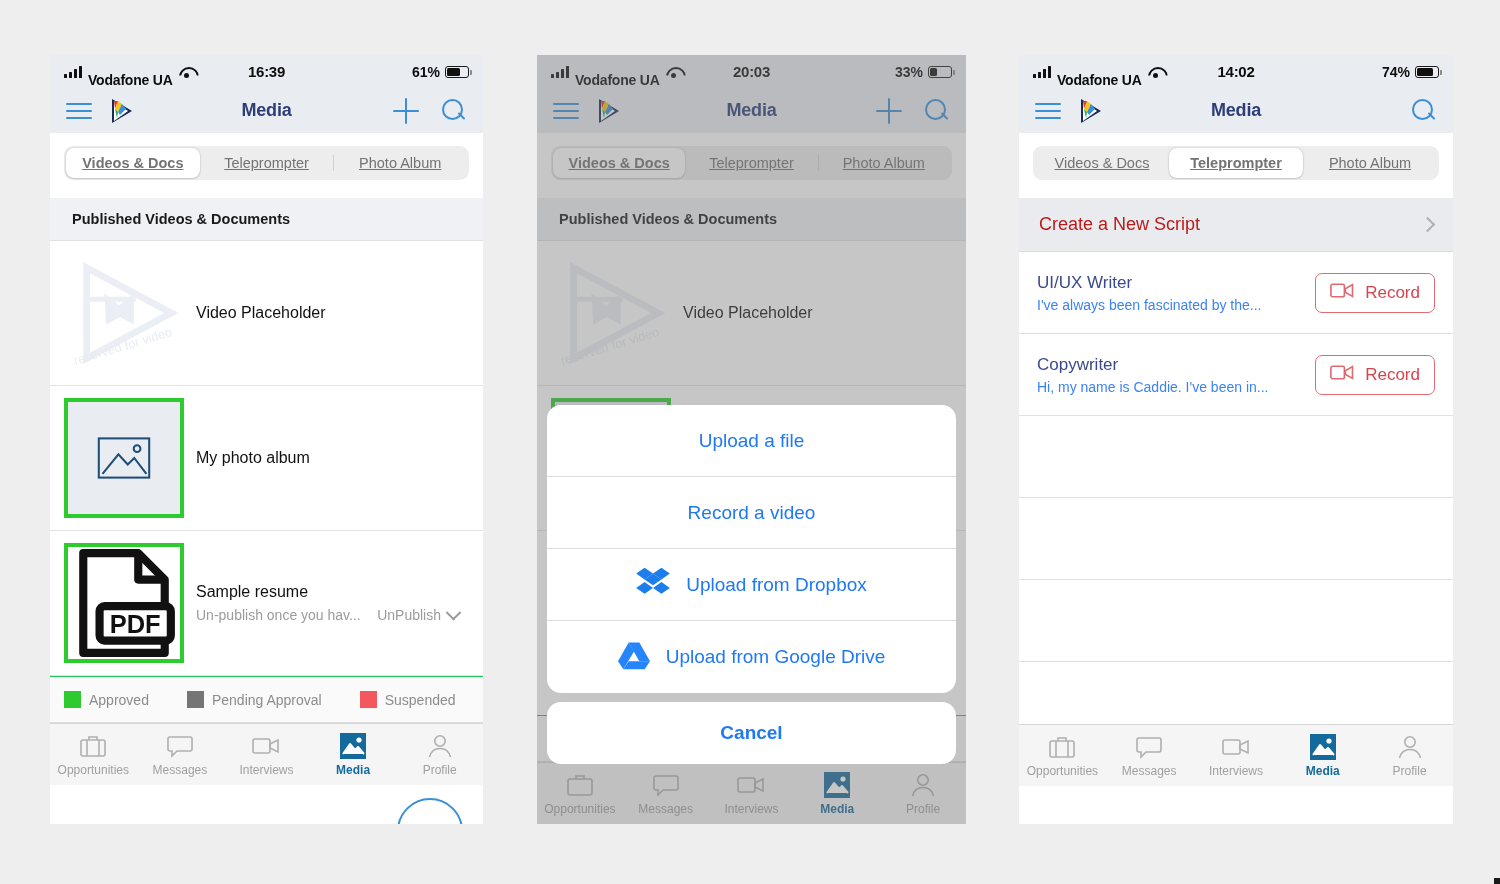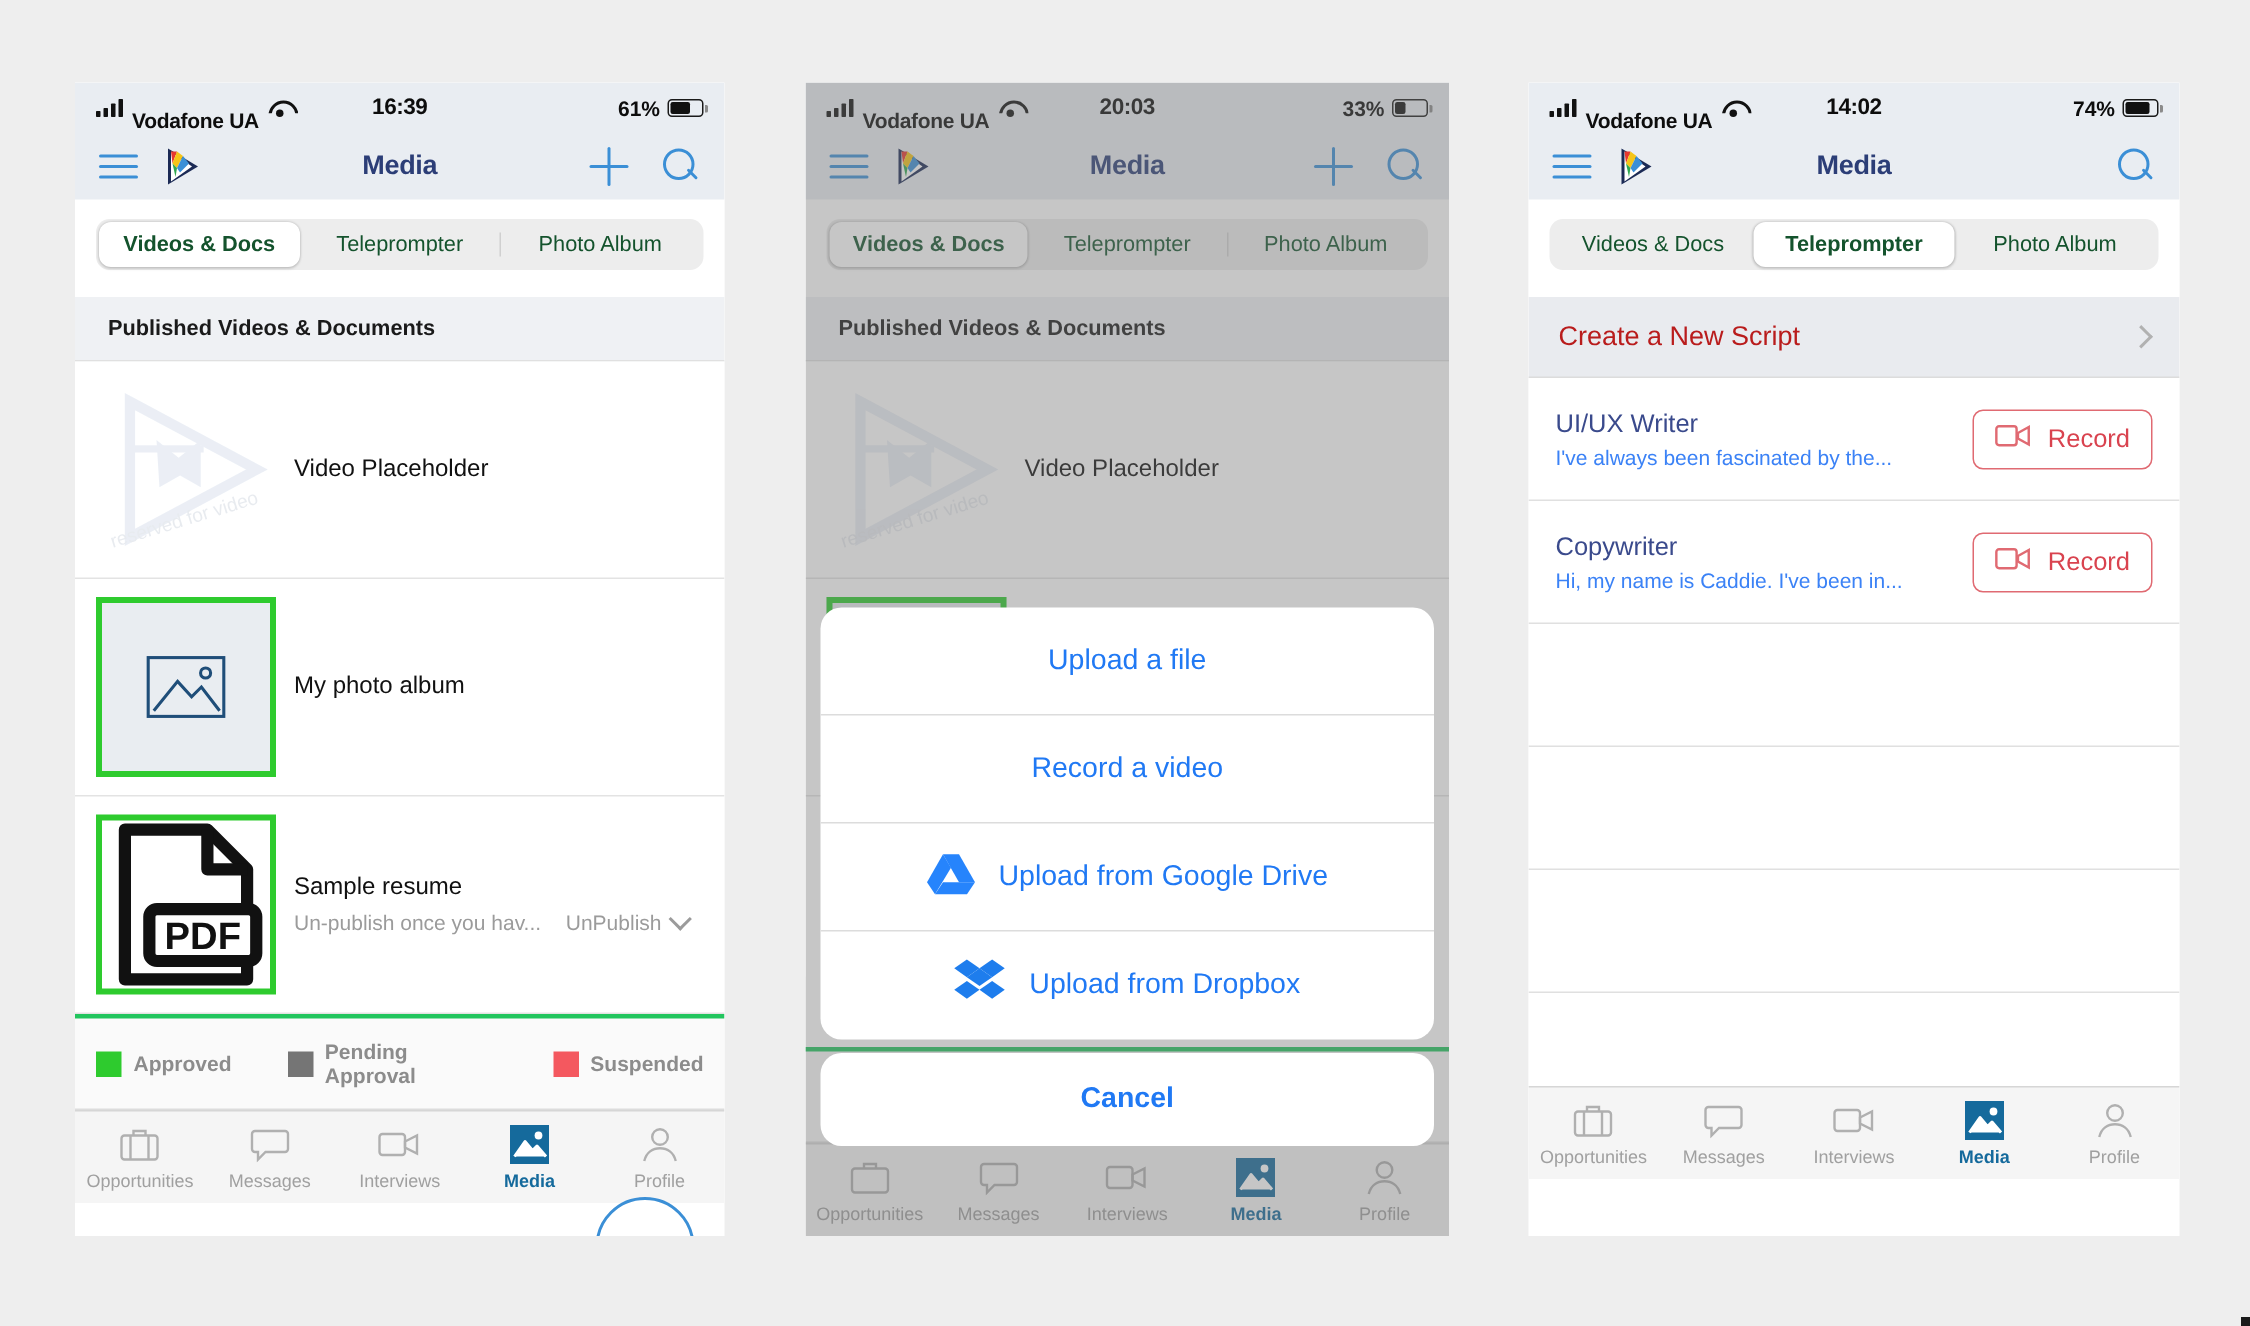--- a/index.html
+++ b/index.html
@@ -86,22 +86,23 @@
     transform:rotate(45deg);border-radius:1px;
   }
 
   
   .tabwrap { background:#ffffff; padding: 13px 14px 18px; }
   .segmented {
     display:flex; background:#ededed; border-radius:9px; padding:2px; height:34px;
   }
   .seg {
     flex:1; display:flex; align-items:center; justify-content:center;
-    font-size:14.5px; color:#14532d; border-radius:8px; cursor:pointer;
+    font-size:14.5px; color:#737373; border-radius:8px; cursor:pointer;
     position:relative;
+    text-decoration:underline;
   }
   .seg.active { background:#fff; box-shadow:0 0 2px rgba(0,0,0,.2), 0 1px 2px rgba(0,0,0,.12); font-weight:600; }
   .seg.divider::before{
     content:""; position:absolute; left:0; top:7px; bottom:7px; width:1px; background:#d0d0d0;
   }
 
   
   .section-hdr {
     background:#eff1f4; padding: 13px 22px;
     font-size:14.5px; font-weight:bold; color:#1a1a1a;
@@ -133,22 +134,22 @@
   .fab {
     position:absolute; right: 20px; bottom: -40px;
     width: 66px; height: 66px; border-radius:50%;
     border: 2px solid #3b8fd6; background:#fff;
   }
 
   
   .legend {
     display:flex; align-items:center; gap:0;
     background:#fafafa; padding: 14px 14px;
-    border-top:3px solid #22c55e; border-bottom:1px solid #dcdcdc;
-    position:relative; z-index:3;font-weight:bold;
+    border-top:1px solid #22c55e; border-bottom:1px solid #dcdcdc;
+    position:relative; z-index:3;
   }
   .lg { display:flex; align-items:center; gap:8px; font-size:14px; color:#8c8c8c; }
   .lg + .lg { margin-left: 38px; }
   .sw { width:17px;height:17px; }
 
   
   .tabbar {
     display:flex; background:#f5f5f5; border-top:1px solid #d6d6d6;
     height: 62px; align-items:center;
   }
@@ -529,39 +530,39 @@
     <div class="sheet">
       <div class="sheet-group">
         <div class="sheet-item">
           <span>Upload a file</span>
         </div>
         <div class="sheet-item">
           <span>Record a video</span>
         </div>
         <div class="sheet-item">
           <span>
-            <svg viewBox="0 0 36 32" width="32" height="30">
-              <polygon points="12,2 24,2 36,23 24,23" fill="#2684fc"></polygon>
-              <polygon points="12,2 0,23 6,32 18,12" fill="#2684fc"></polygon>
-              <polygon points="6,32 30,32 36,23 12,23" fill="#2684fc"></polygon>
-            </svg>
-          </span>
-          <span>Upload from Google Drive</span>
-        </div>
-        <div class="sheet-item">
-          <span>
             <svg viewBox="0 0 40 38" width="34" height="32">
               <polygon points="10,2 20,9 10,16 0,9" fill="#1e7ded"></polygon>
               <polygon points="30,2 40,9 30,16 20,9" fill="#1e7ded"></polygon>
               <polygon points="10,16 20,9 30,16 20,23" fill="#1e7ded"></polygon>
               <polygon points="20,26 30,19 40,26 30,33" fill="#1e7ded"></polygon>
               <polygon points="0,26 10,19 20,26 10,33" fill="#1e7ded"></polygon>
             </svg>
           </span>
           <span>Upload from Dropbox</span>
+        </div>
+        <div class="sheet-item">
+          <span>
+            <svg viewBox="0 0 36 32" width="32" height="30">
+              <polygon points="12,2 24,2 36,23 24,23" fill="#2684fc"></polygon>
+              <polygon points="12,2 0,23 6,32 18,12" fill="#2684fc"></polygon>
+              <polygon points="6,32 30,32 36,23 12,23" fill="#2684fc"></polygon>
+            </svg>
+          </span>
+          <span>Upload from Google Drive</span>
         </div>
       </div>
       <div class="sheet-cancel">Cancel</div>
     </div>
   </div>
 
   <div class="phone" id="phone3">
     <div class="statusbar">
       <div class="sb-left">
         <span class="bars">

